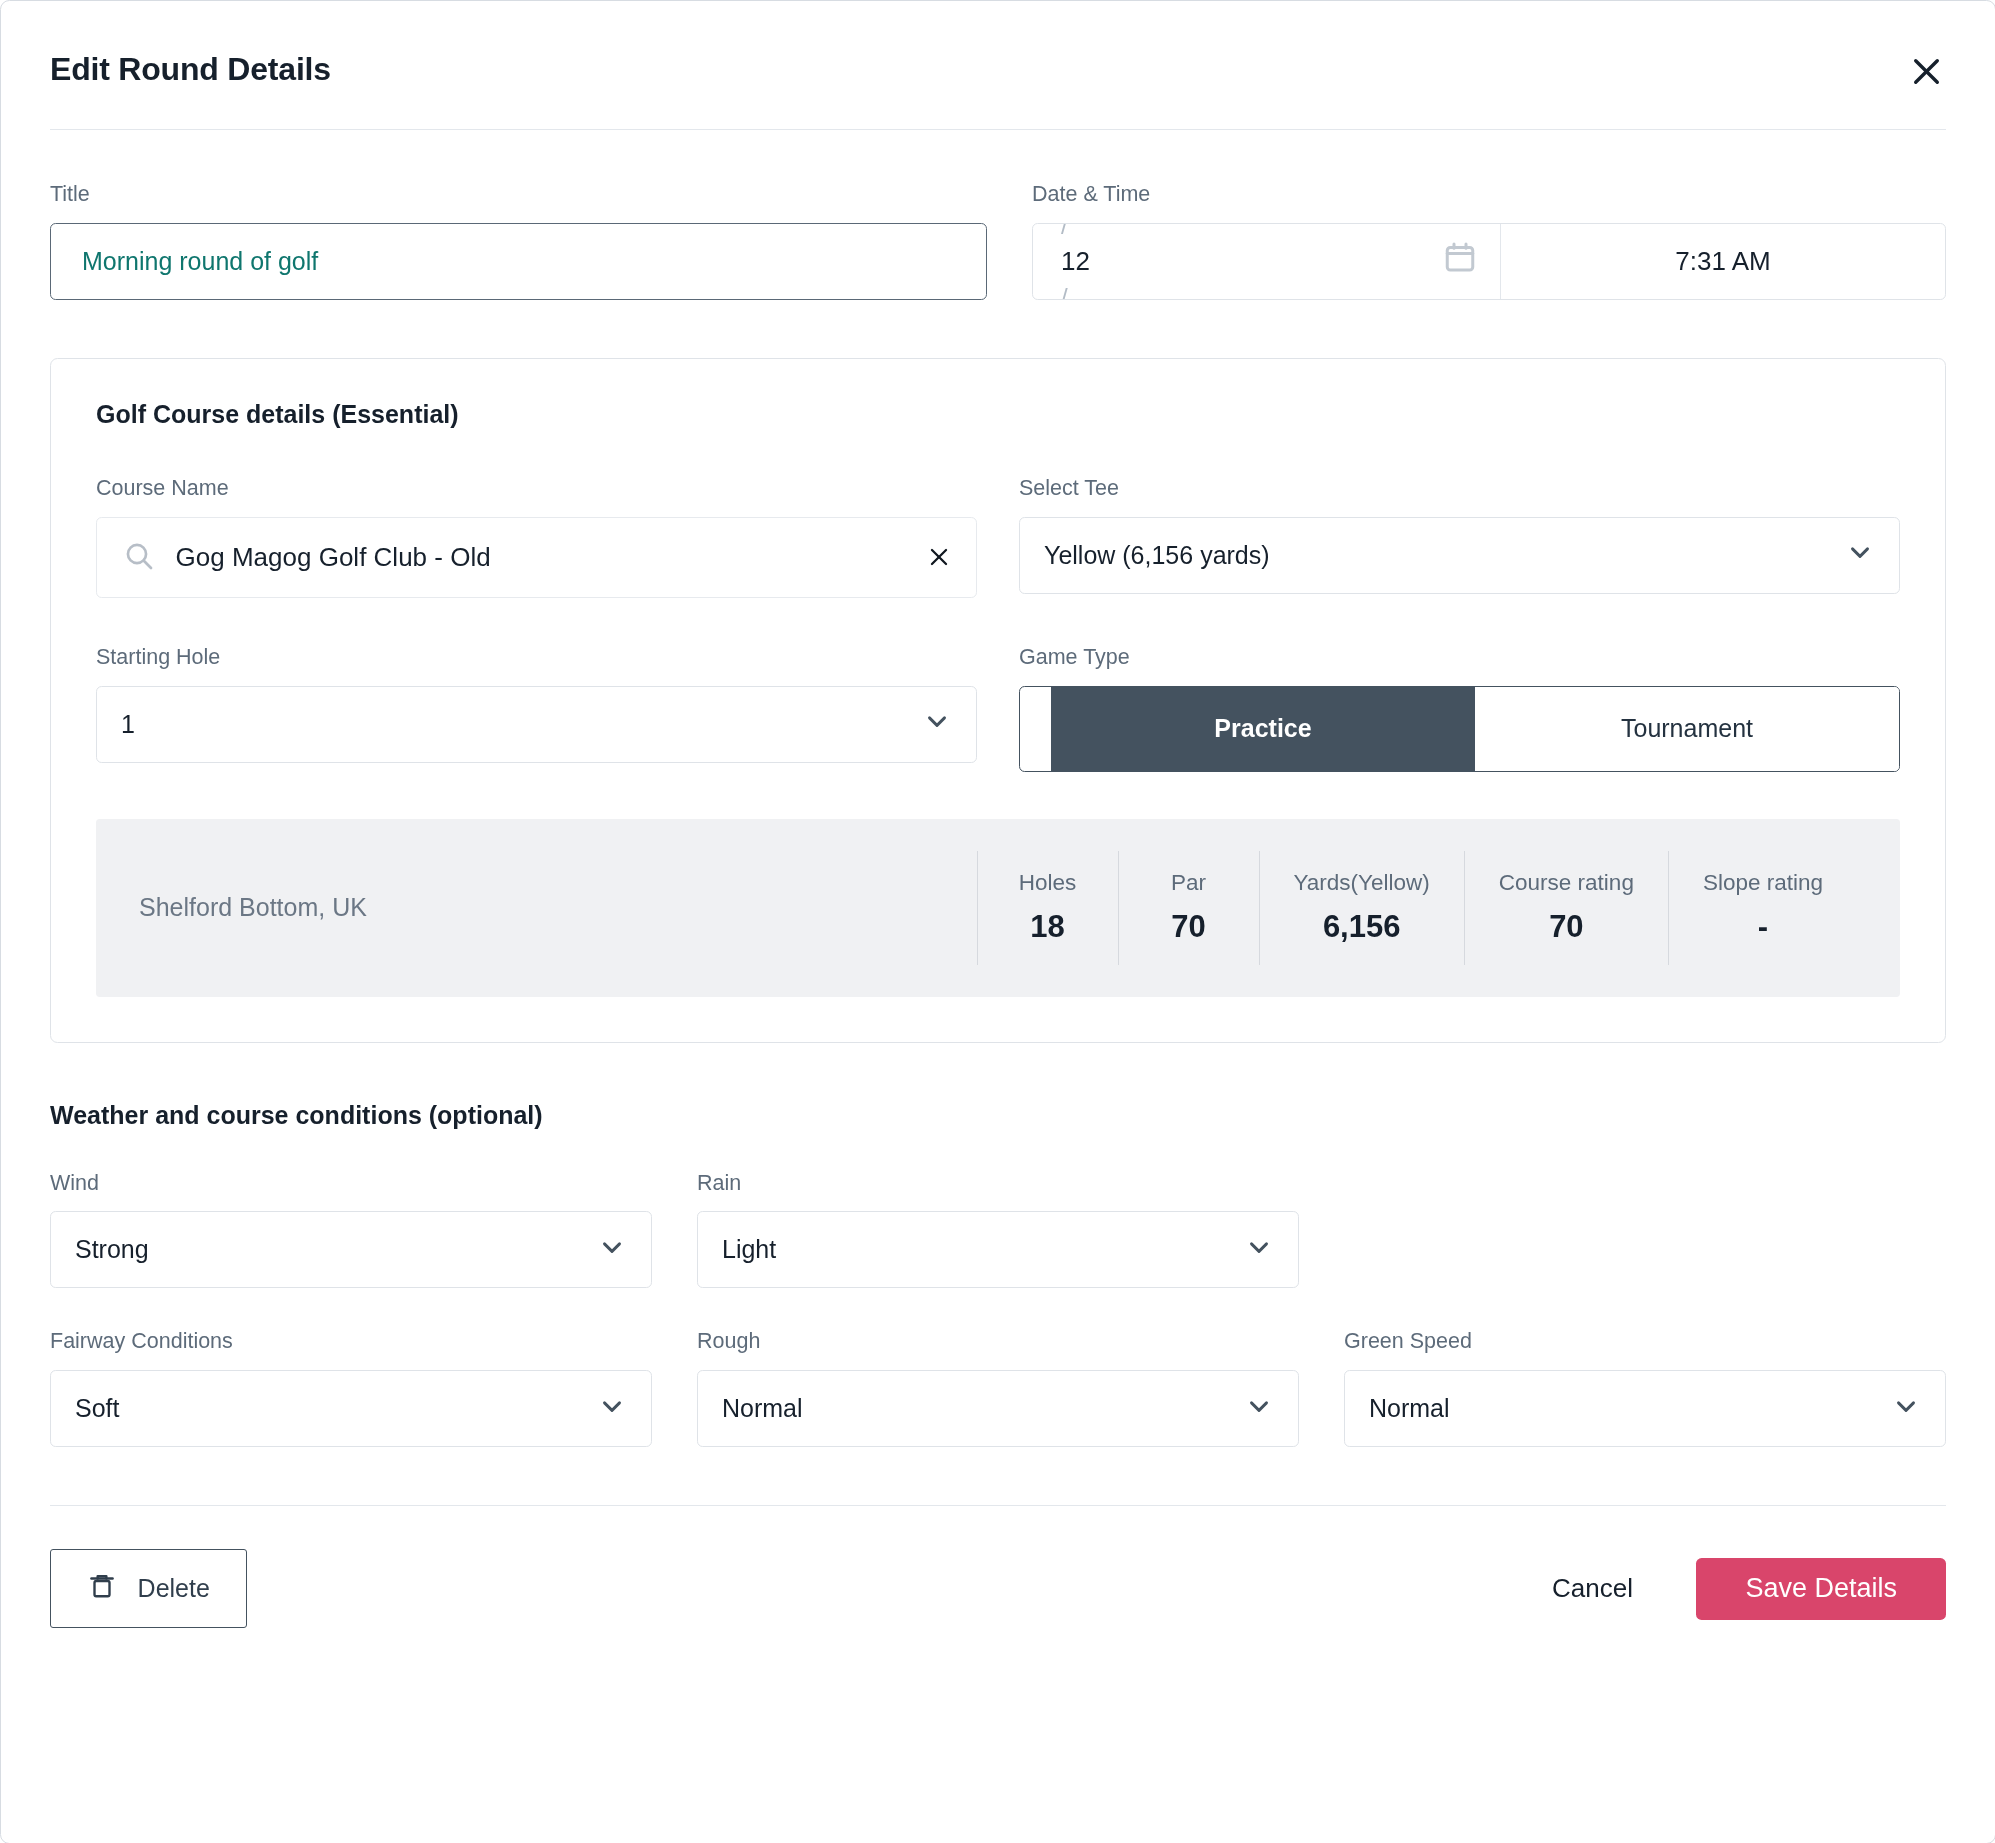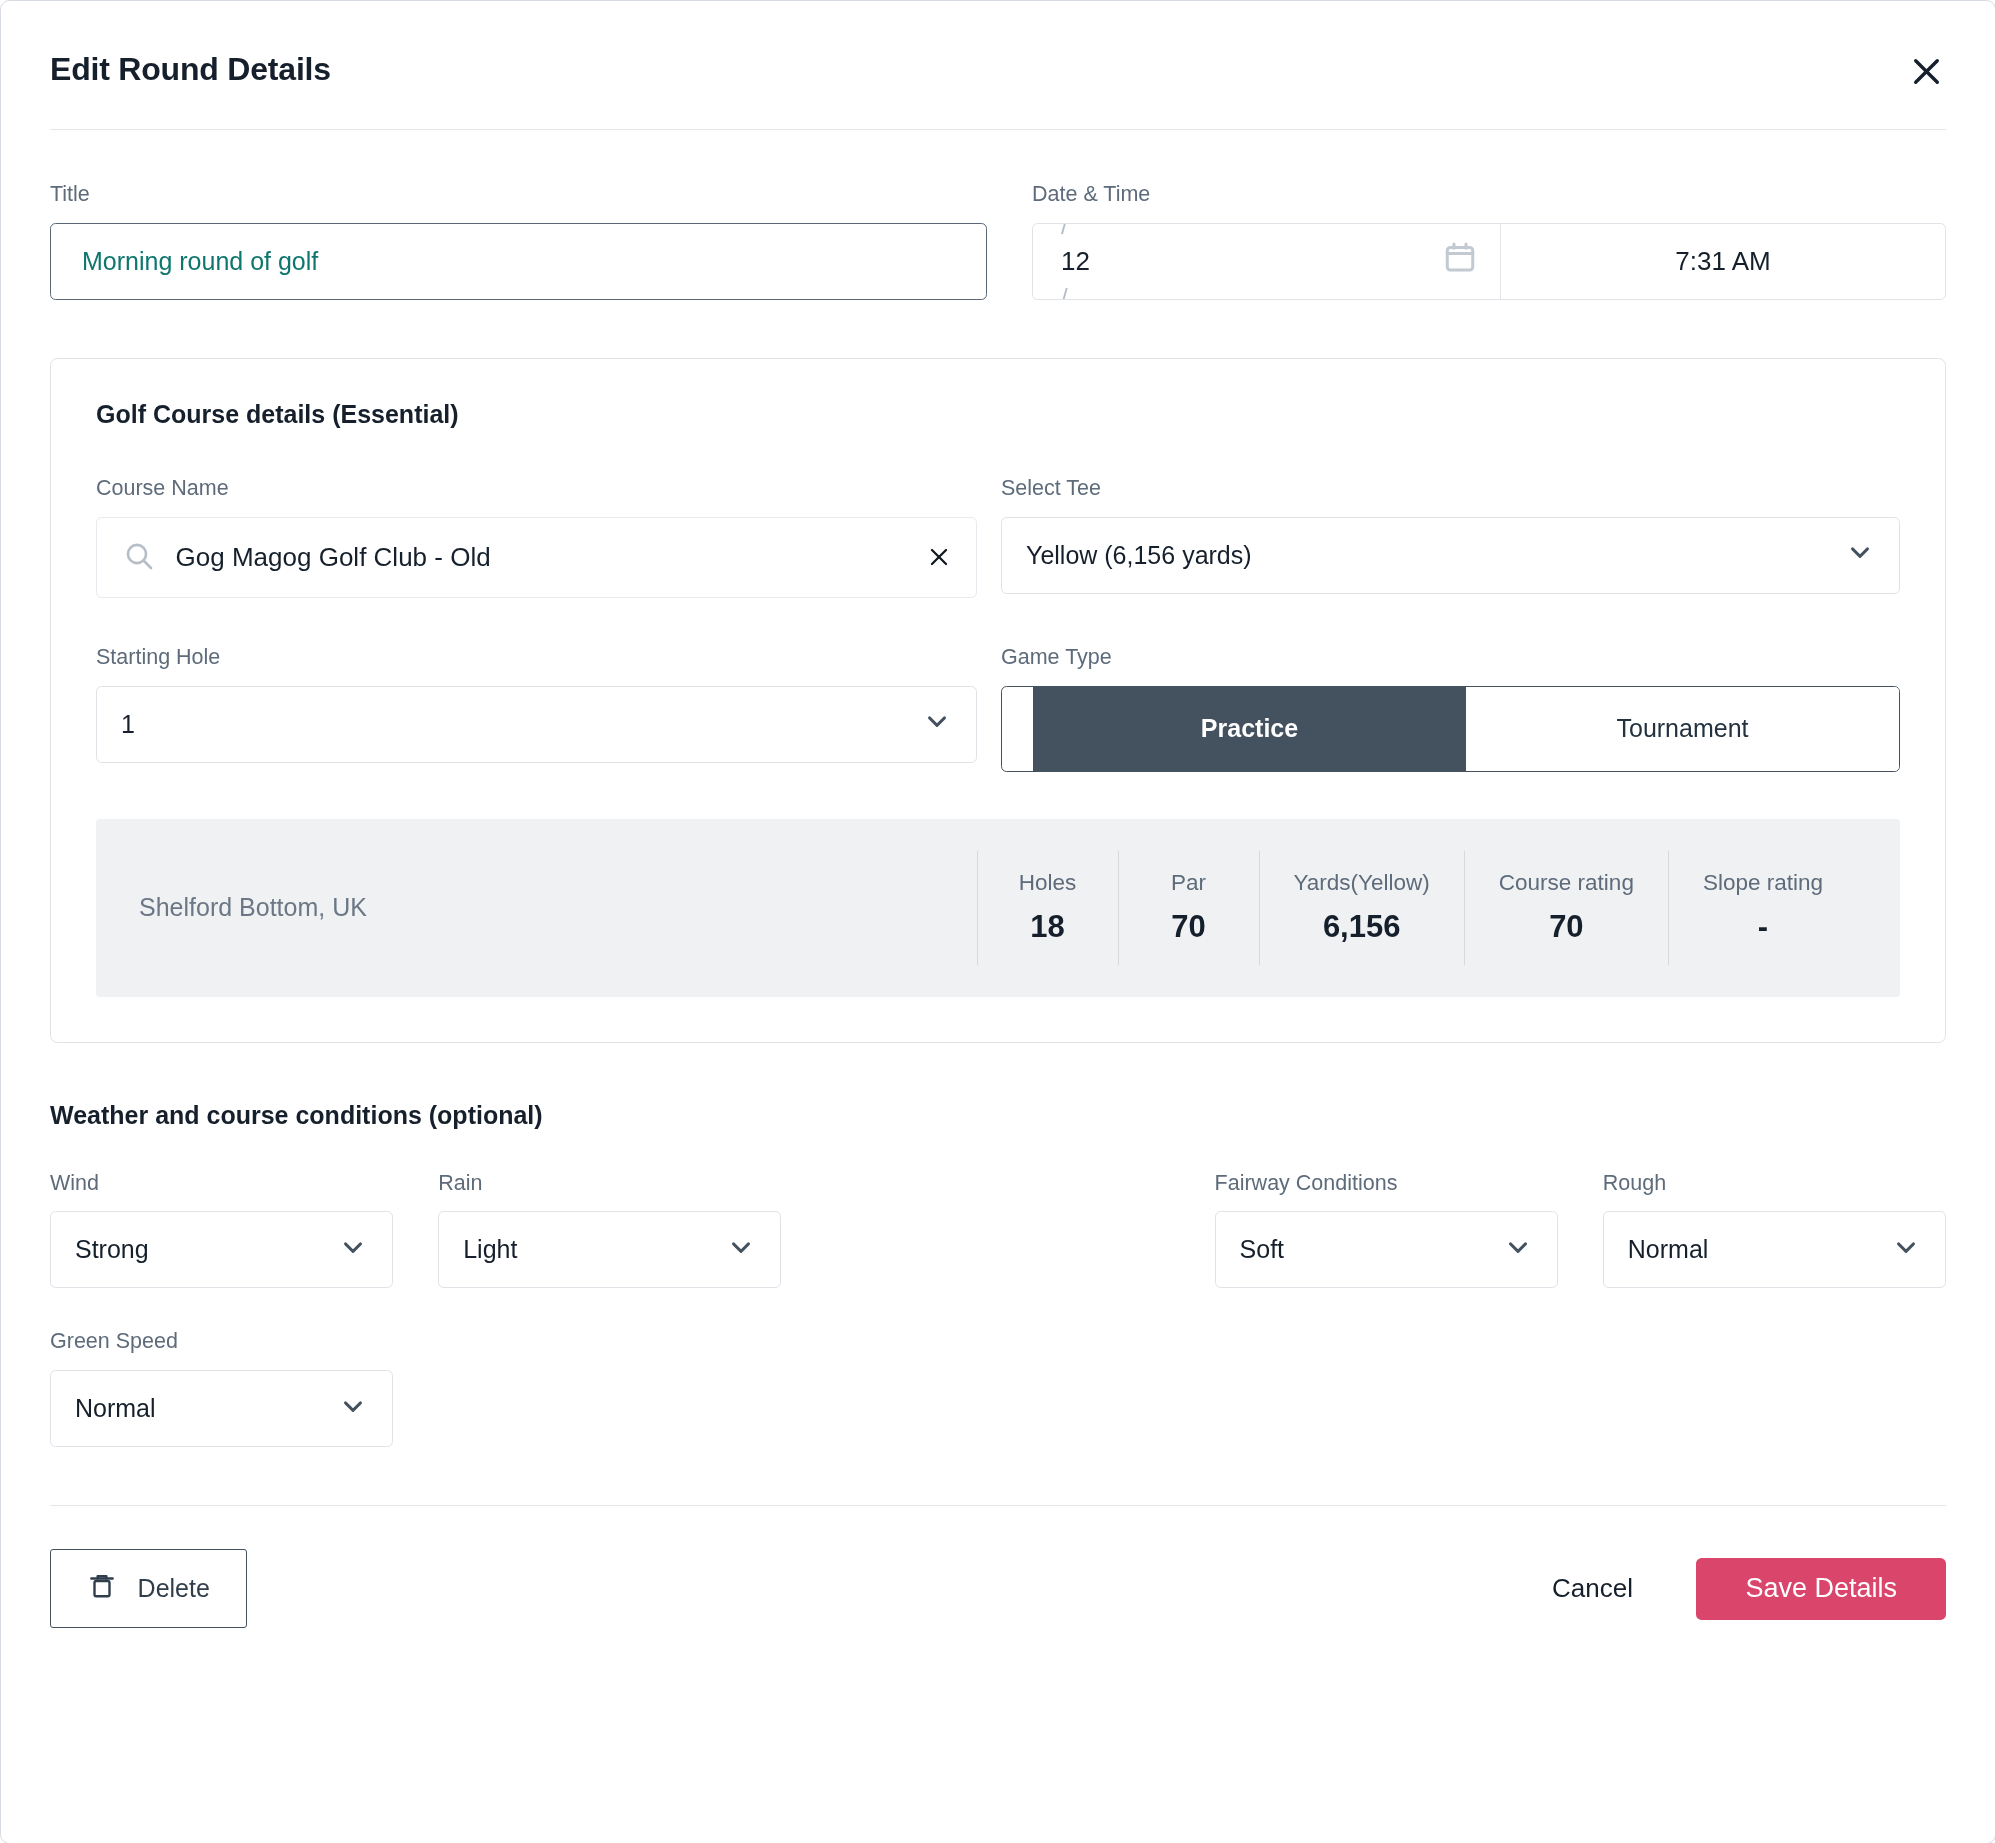--- a/index.html
+++ b/index.html
@@ -138,21 +138,21 @@
     padding: 41px 45px 45px 45px;
   }
   .card-heading {
     font-size: 25px;
     font-weight: bold;
     color: #16202c;
     margin-bottom: 47px;
   }
   .card-row {
     display: flex;
-    gap: 24px;
+    gap: 42px;
     margin-bottom: 47px;
   }
   .card-col-left  { width: 881px; }
   .card-col-right { flex: 1; }
 
   .search-box {
     height: 81px;
     border: 0.9px solid #e7eaee;
     border-radius: 5.6px;
     display: flex;
@@ -243,21 +243,21 @@
   
   .weather-heading {
     margin: 58px 49px 0 49px;
     font-size: 25px;
     font-weight: bold;
     color: #16202c;
   }
   .weather-grid {
     margin: 41px 49px 0 49px;
     display: grid;
-    grid-template-columns: repeat(5, 1fr);
+    grid-template-columns: repeat(3, 1fr);
     column-gap: 45px;
     row-gap: 41px;
   }
   .w-cell.empty { visibility: hidden; }
 
   
   .footer-rule {
     margin: 58px 49px 0 49px;
     height: 0.9px;
     background: #e3e7ec;

